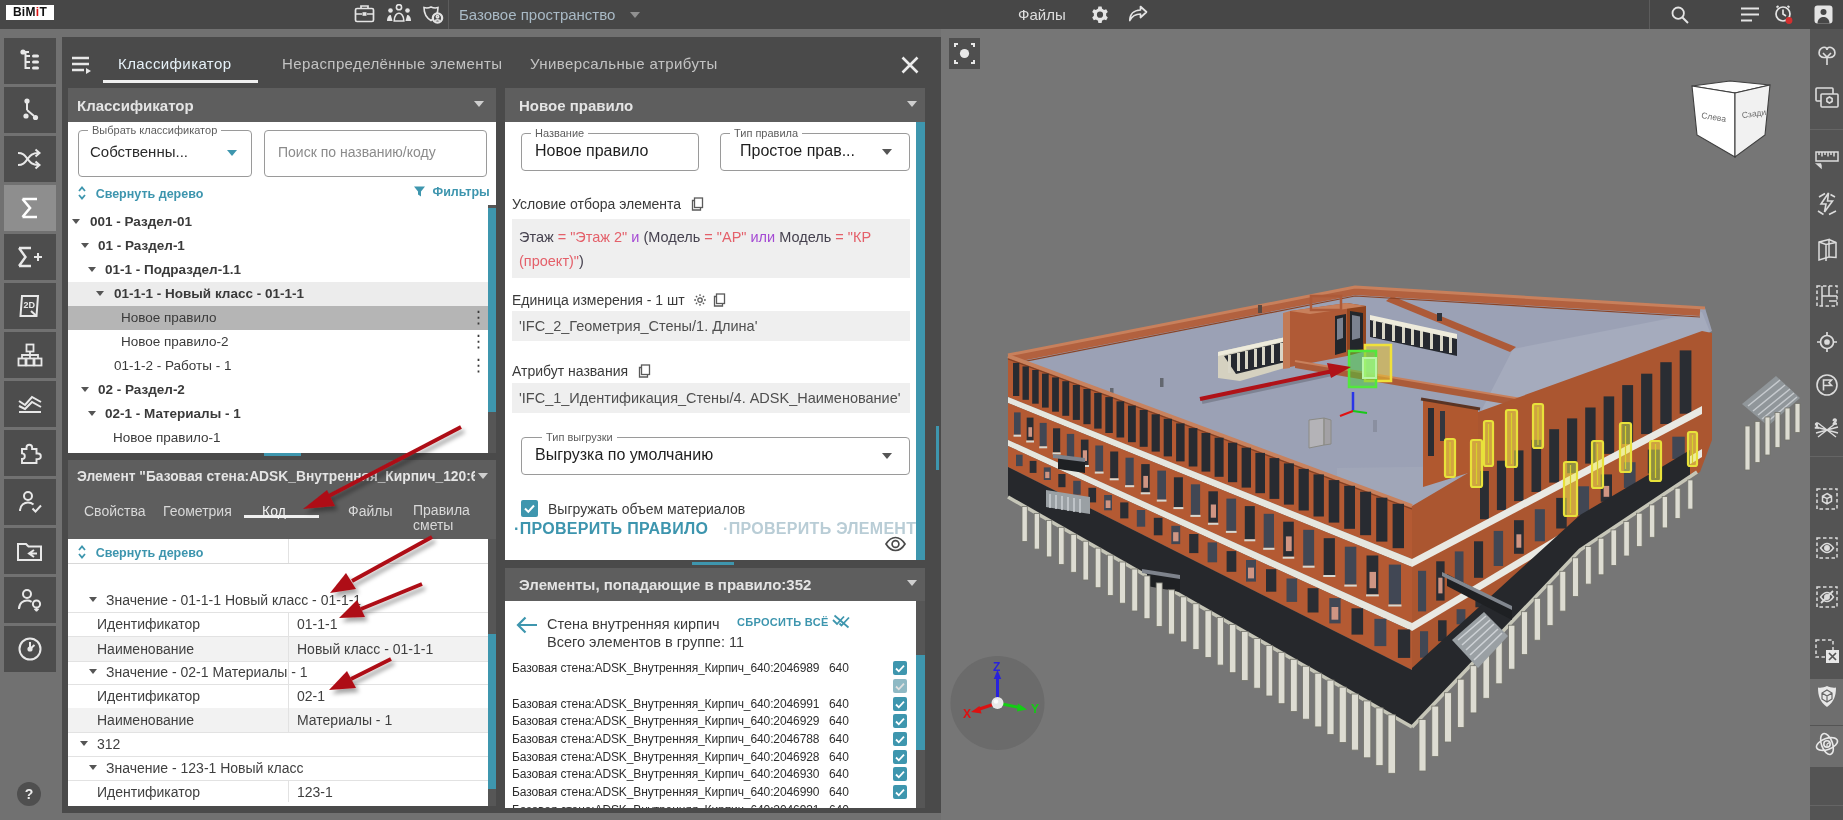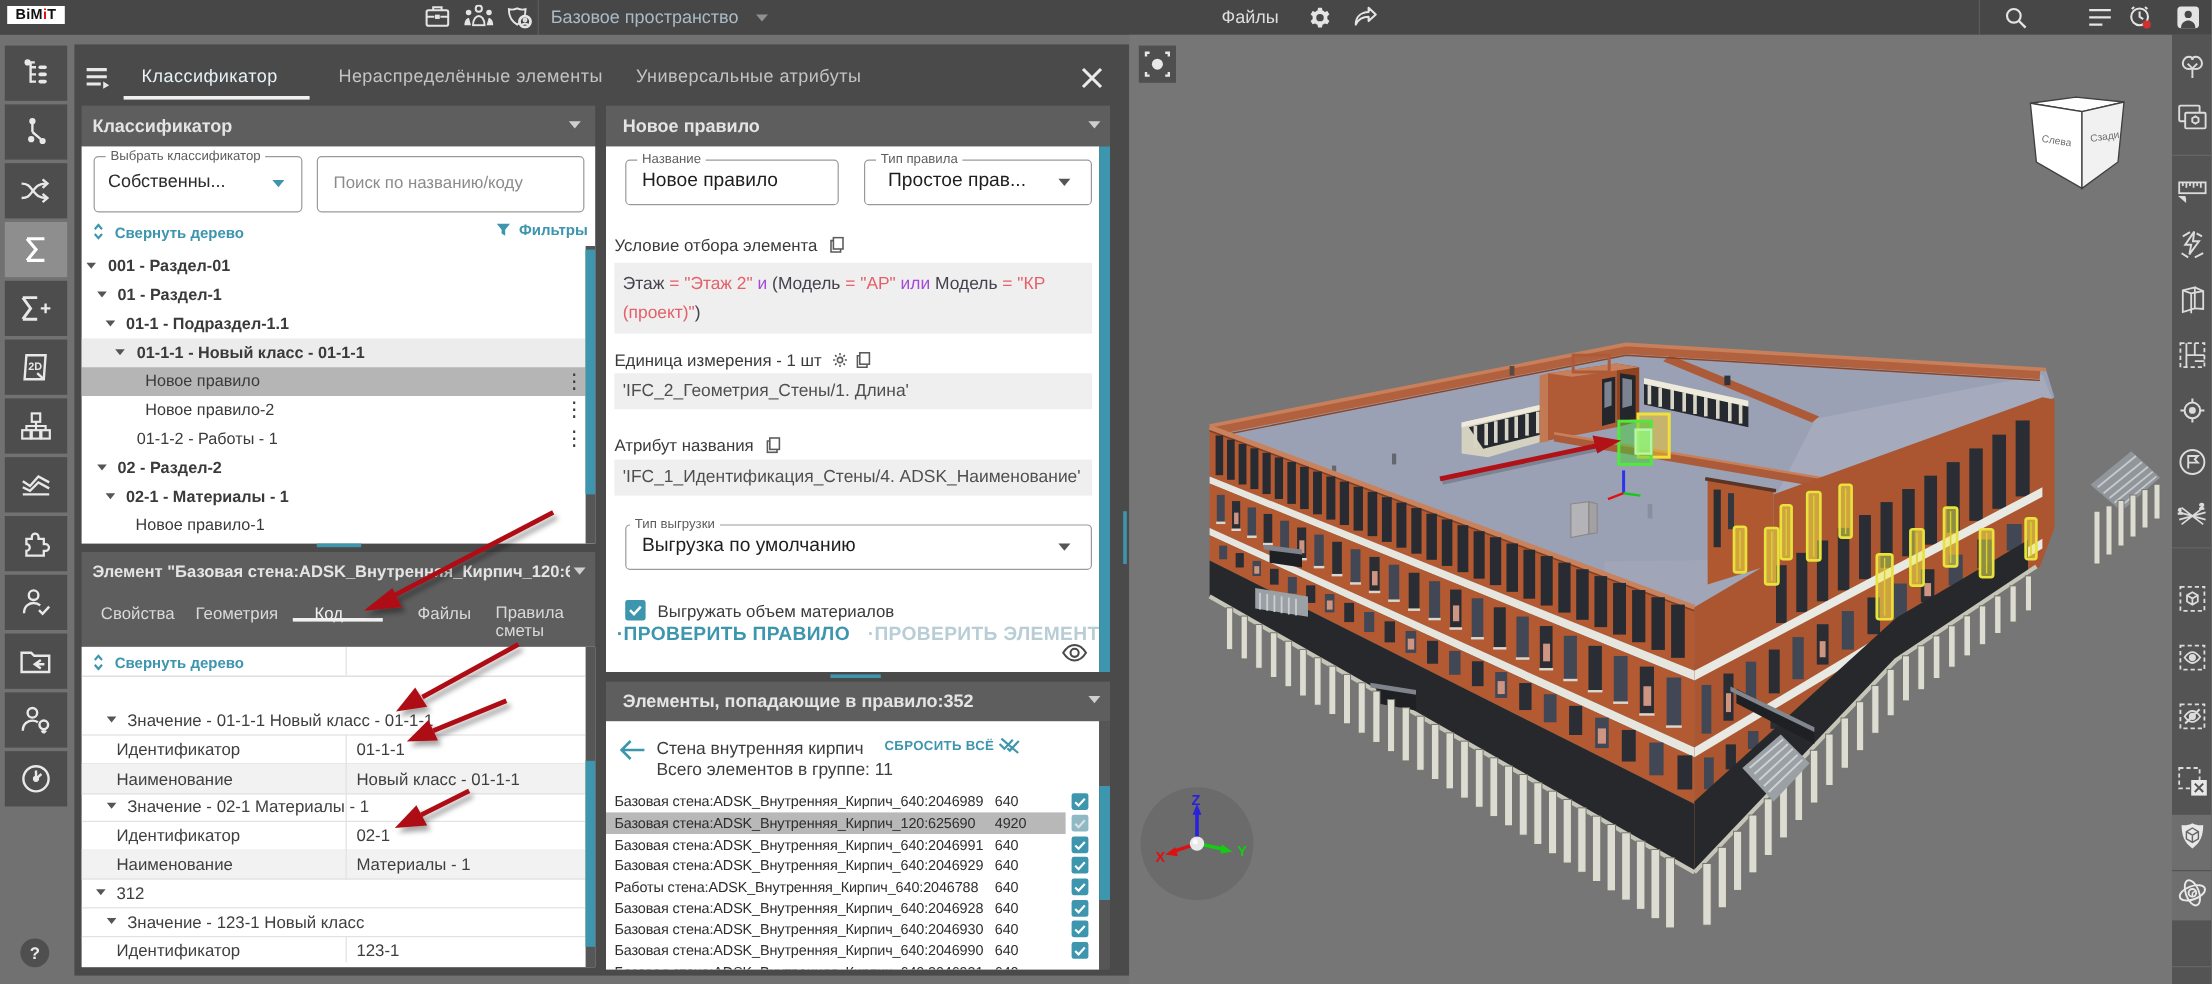--- a/index.html
+++ b/index.html
@@ -338,21 +338,21 @@
   </div>
   <div class="abs graybox" style="left:512px;top:311px;width:398px;height:30px;line-height:30px;padding-left:7px;box-sizing:border-box;">'IFC_2_Геометрия_Стены/1. Длина'</div>
   <div class="flabel" style="left:512px;top:363px;">Атрибут названия
     <svg width="13" height="14" viewBox="0 0 13 14" style="vertical-align:-2px;margin-left:6px;">
         <rect x="3.5" y="1" width="8" height="9.5" fill="none" stroke="#5a5a5a" stroke-width="1.3"></rect>
         <path d="M3.5 3.5 H1.5 V13 H9.5 V10.5" fill="none" stroke="#5a5a5a" stroke-width="1.3"></path>
       </svg>
   </div>
   <div class="abs graybox" style="left:512px;top:383px;width:398px;height:30px;line-height:30px;padding-left:7px;box-sizing:border-box;">'IFC_1_Идентификация_Стены/4. ADSK_Наименование'</div>
   <div class="abs fieldset" style="left:521px;top:437px;width:387px;height:36px;">
-    <span class="legend" style="left:3px;text-align:center;">Тип выгрузки</span>
+    <span class="legend" style="left:20px;text-align:center;">Тип выгрузки</span>
     <span style="position:absolute;left:13px;top:8px;font-size:16px;color:#1e1e1e;">Выгрузка по умолчанию</span>
     <span class="caret" style="position:absolute;right:17px;top:15px;border-top-color:#555;"></span>
   </div>
   <div class="abs" style="left:521px;top:500px;width:17px;height:17px;background:#3e96ae;border-radius:2px;">
     <svg width="17" height="17" viewBox="0 0 17 17" style="position:absolute;left:0;top:0;">
         <path d="M4 8.5 L7.3 11.8 L13 5.5" fill="none" stroke="#fff" stroke-width="2"></path>
       </svg>
   </div>
   <div class="abs" style="left:548px;top:501px;font-size:14px;color:#3a3a3a;">Выгружать объем материалов</div>
   <div class="abs teal" style="left:514px;top:504px;font-size:16px;font-weight:bold;letter-spacing:0.3px;margin-top:16px;">·ПРОВЕРИТЬ ПРАВИЛО <span style="color:#b9cdd6;margin-left:10px;">·ПРОВЕРИТЬ ЭЛЕМЕНТ</span></div>
@@ -371,24 +371,23 @@
     </svg>
   <div class="abs" style="left:547px;top:616px;font-size:14.5px;color:#3c3c3c;line-height:17.5px;">Стена внутренняя кирпич<br>Всего элементов в группе: 11</div>
   <div class="abs teal" style="left:737px;top:616px;font-size:11px;font-weight:bold;letter-spacing:0.3px;">СБРОСИТЬ ВСЁ</div>
   <svg class="abs" style="left:831px;top:613px;" width="21" height="17" viewBox="0 0 21 17">
       <path d="M2 7 L6 11 L13 3.5" fill="none" stroke="#3e96ae" stroke-width="1.8"></path>
       <path d="M8.5 10.5 L10.5 12.5 L18 4.5" fill="none" stroke="#3e96ae" stroke-width="1.8"></path>
       <path d="M3.5 2.5 L17.5 14.5" stroke="#3e96ae" stroke-width="1.8"></path>
     </svg>
   <div class="abs" id="elist" style="left:505px;top:659px;width:411px;height:149px;overflow:hidden;">
     <div class="lrow" style="top:0px;"><span style="margin-left:7px;">Базовая стена:ADSK_Внутренняя_Кирпич_640:2046989</span><span style="position:absolute;left:324px;">640</span></div>
-    <div class="lrow" style="top:18px;background:#b8b8b8;width:383px;"><span style="margin-left:7px;">Базовая стена:ADSK_Внутренняя_Кирпич_120:625690</span><span style="position:absolute;left:324px;">4920</span></div>
     <div class="lrow" style="top:36px;"><span style="margin-left:7px;">Базовая стена:ADSK_Внутренняя_Кирпич_640:2046991</span><span style="position:absolute;left:324px;">640</span></div>
     <div class="lrow" style="top:53px;"><span style="margin-left:7px;">Базовая стена:ADSK_Внутренняя_Кирпич_640:2046929</span><span style="position:absolute;left:324px;">640</span></div>
-    <div class="lrow" style="top:71px;"><span style="margin-left:7px;">Работы стена:ADSK_Внутренняя_Кирпич_640:2046788</span><span style="position:absolute;left:324px;">640</span></div>
+    <div class="lrow" style="top:71px;"><span style="margin-left:7px;">Базовая стена:ADSK_Внутренняя_Кирпич_640:2046788</span><span style="position:absolute;left:324px;">640</span></div>
     <div class="lrow" style="top:89px;"><span style="margin-left:7px;">Базовая стена:ADSK_Внутренняя_Кирпич_640:2046928</span><span style="position:absolute;left:324px;">640</span></div>
     <div class="lrow" style="top:106px;"><span style="margin-left:7px;">Базовая стена:ADSK_Внутренняя_Кирпич_640:2046930</span><span style="position:absolute;left:324px;">640</span></div>
     <div class="lrow" style="top:124px;"><span style="margin-left:7px;">Базовая стена:ADSK_Внутренняя_Кирпич_640:2046990</span><span style="position:absolute;left:324px;">640</span></div>
     <div class="lrow" style="top:142px;"><span style="margin-left:7px;">Базовая стена:ADSK_Внутренняя_Кирпич_640:2046931</span><span style="position:absolute;left:324px;">640</span></div>
   </div>
   <div class="abs" id="cbxcol">
     <div class="cbx" style="left:893px;top:661px;">
         <svg width="12" height="11" viewBox="0 0 12 11">
           <path d="M2 5.5 L4.8 8.3 L10 2.6" fill="none" stroke="#fff" stroke-width="1.8"></path>
         </svg>

